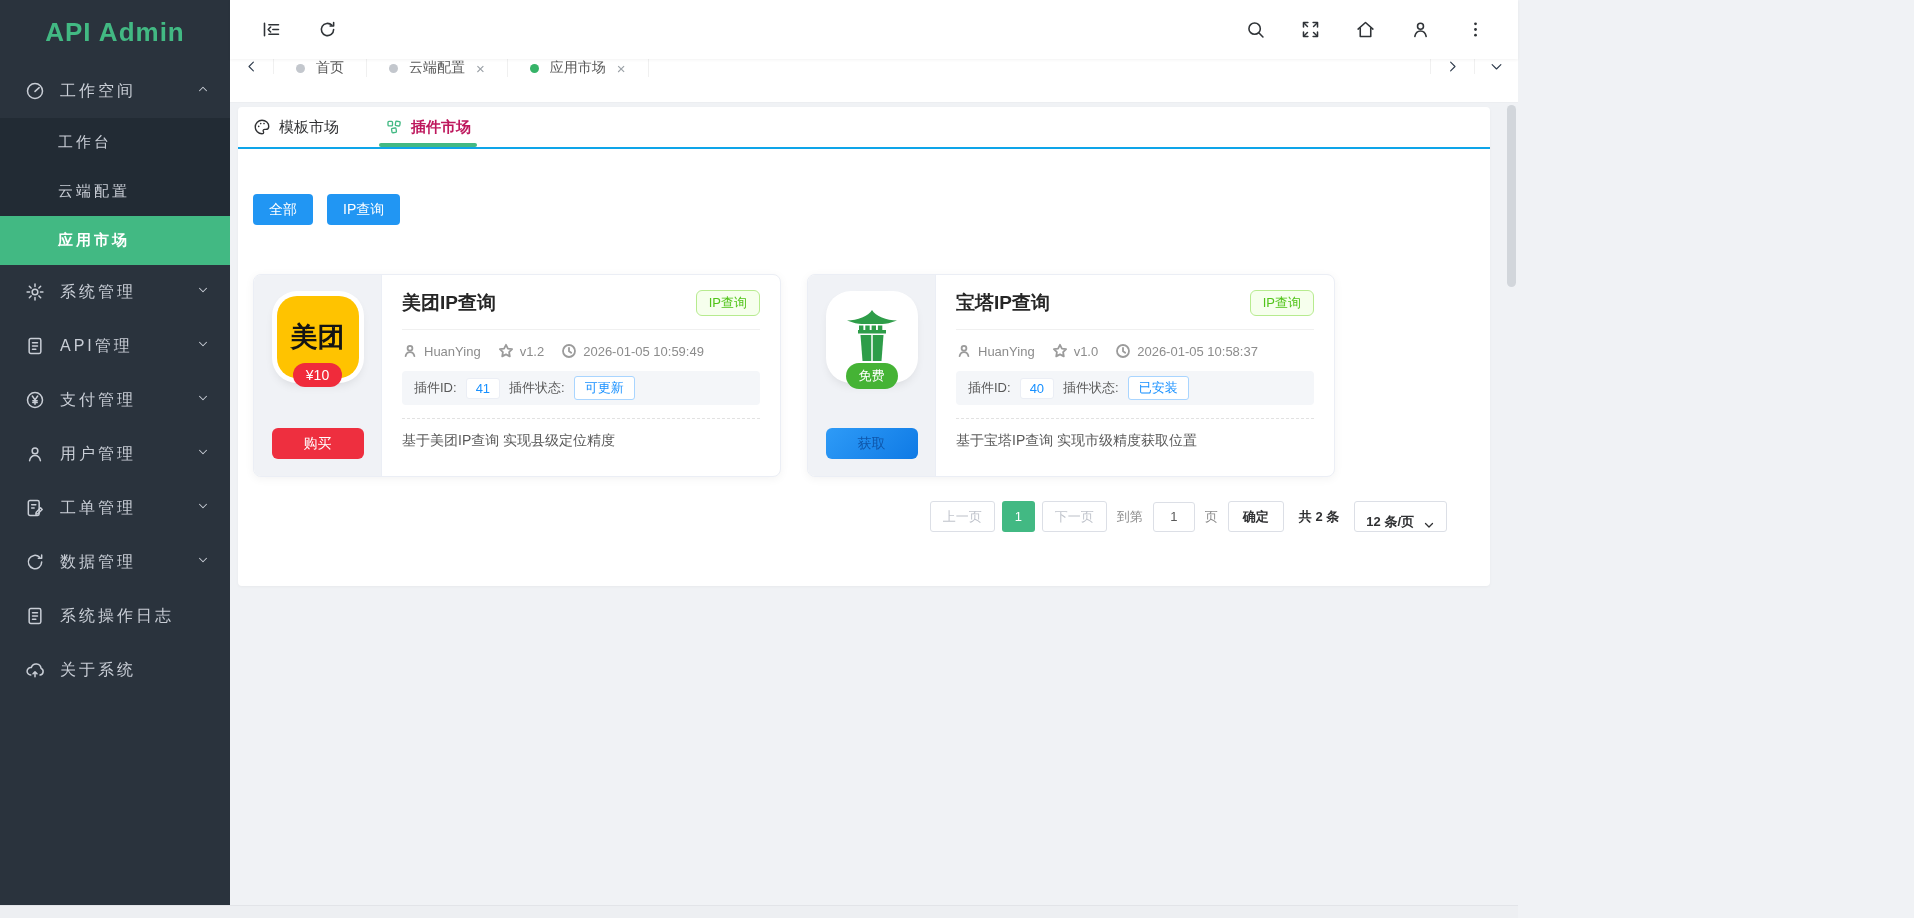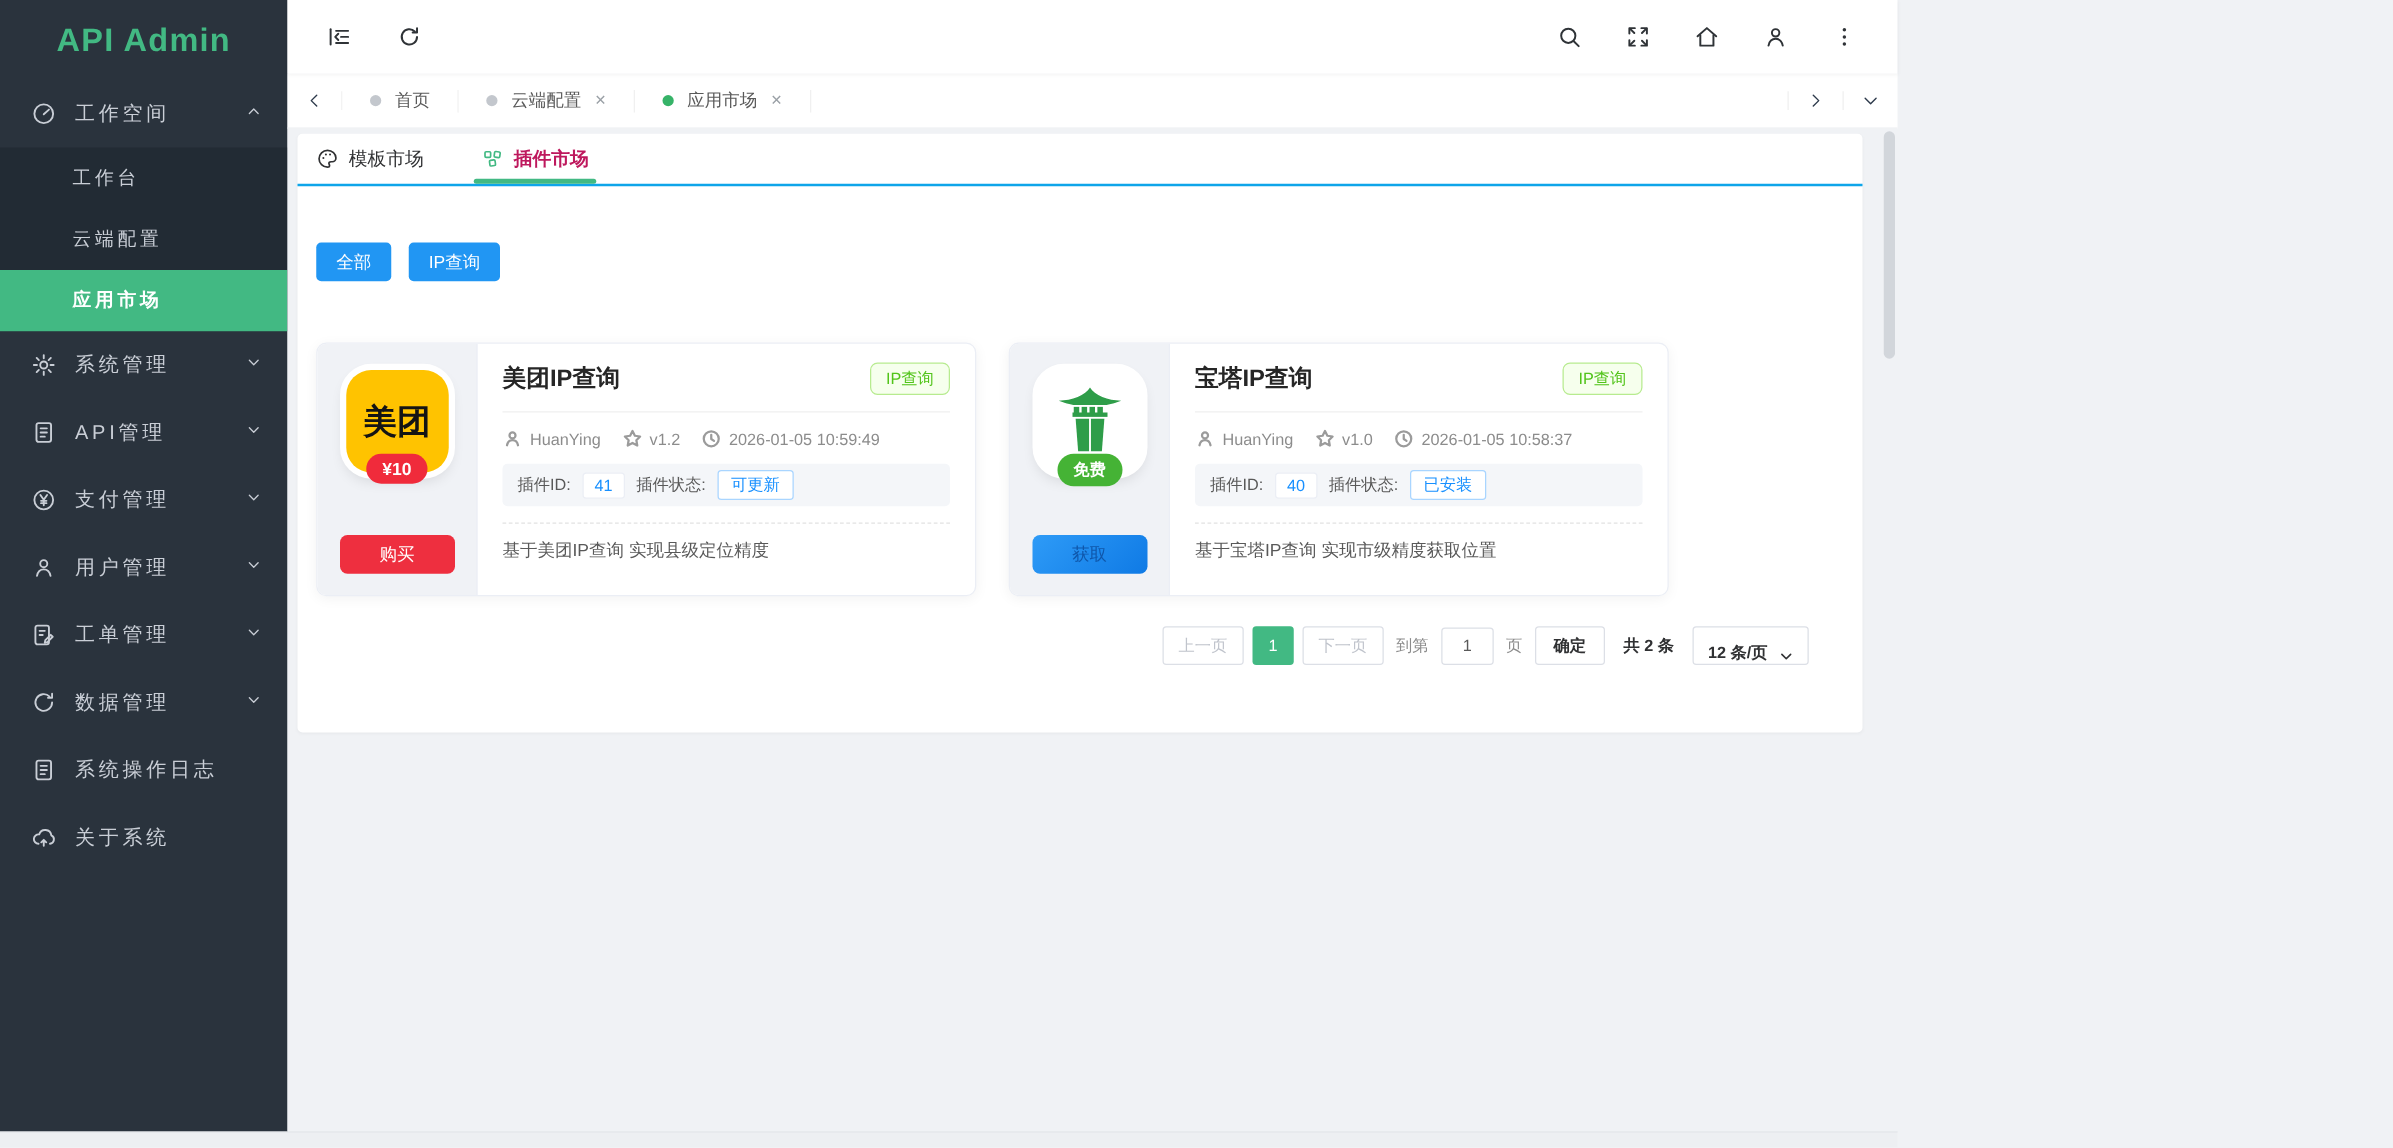--- a/index.html
+++ b/index.html
@@ -23,21 +23,21 @@
   
   .content-col { flex:1; display:flex; flex-direction:column; min-width:0; position:relative; }
   .topbar { height:59px; flex:none; background:#fff; display:flex; align-items:center; justify-content:space-between; padding:0 32px 0 30px; box-shadow:0 1px 3px rgba(0,0,0,.05); position:relative; z-index:3; }
   .topbar-left, .topbar-right { display:flex; align-items:center; }
   .topbar-left { gap:34px; }
   .topbar-right { gap:33px; }
   .tb-icon { width:22px; height:22px; display:flex; align-items:center; justify-content:center; cursor:pointer; }
   .tb-icon svg { width:21px; height:21px; stroke:#2f3337; }
 
   
-  .tabbar { height:44px; flex:none; background:#fff; display:flex; align-items:center; border-bottom:1px solid #eceef1; position:relative; z-index:2; }
+  .tabbar { height:44px; flex:none; background:#fff; display:flex; align-items:flex-start; border-bottom:1px solid #eceef1; position:relative; z-index:2; }
   .tab-nav { width:44px; flex:none; display:flex; align-items:center; justify-content:center; cursor:pointer; }
   .tab-nav svg { width:15px; height:15px; stroke:#2d3a4b; }
   .tab-nav.left { border-right:1px solid #f0f0f0; }
   .tab-nav.rt { border-left:1px solid #f0f0f0; }
   .page-tab { display:flex; align-items:center; gap:11px; padding:0 22px; border-right:1px solid #f0f0f0; font-size:14px; color:#595959; cursor:pointer; background:#fff; }
   .page-tab .dot { width:9px; height:9px; border-radius:50%; background:#c3c7cd; }
   .page-tab.active .dot { background:#36b368; }
   .page-tab .close { color:#9aa0a6; font-size:15px; line-height:1; cursor:pointer; }
   .tab-spacer { flex:1; }
 
@@ -55,21 +55,21 @@
   .filter-btn { background:#2196f3; color:#fff; border:none; border-radius:4px; height:31px; padding:0 16px; font-size:14px; cursor:pointer; font-family:inherit; }
 
   .cards { display:flex; gap:26px; margin:49px 0 0 15px; }
   .card { width:528px; height:203px; background:#fff; border:1px solid #ebeef5; border-radius:8px; box-shadow:0 2px 10px rgba(0,0,0,.05); display:flex; overflow:hidden; }
   .card-left { width:128px; flex:none; background:#f0f2f6; border-right:1px solid #ebeef5; display:flex; flex-direction:column; align-items:center; padding:21px 0 17px; }
   .app-icon { width:82px; height:82px; border-radius:20px; display:flex; align-items:center; justify-content:center; box-shadow:0 0 0 5px #fff, 0 5px 12px rgba(0,0,0,.14); position:relative; z-index:1; }
   .app-icon.meituan { background:#ffc300; }
   .mt-text { font-size:27px; font-weight:800; color:#141414; letter-spacing:0px; }
   .app-icon.baota { background:#fff; }
   .app-icon.baota svg { width:64px; height:64px; }
-  .price-badge { margin-top:-15px; z-index:2; border-radius:999px; color:#fff; font-weight:bold; font-size:14px; padding:4px 13px; }
+  .price-badge { margin-top:-15px; z-index:2; border-radius:999px; color:#fff; font-weight:normal; font-size:14px; padding:4px 13px; }
   .price-badge.paid { background:#f02b3b; }
   .price-badge.free { background:#45b335; font-size:13px; }
   .cl-spacer { flex:1; }
   .card-action { width:92px; height:31px; border:none; border-radius:6px; font-size:14px; font-weight:500; cursor:pointer; font-family:inherit; }
   .card-action.buy { background:#ee2f3f; color:#fff; }
   .card-action.get { background:linear-gradient(135deg,#2e9bf7,#0f7ae5); color:#0f57ab; }
 
   .card-right { flex:1; min-width:0; padding:15px 20px 0; }
   .card-title-row { display:flex; align-items:center; justify-content:space-between; padding-bottom:13px; border-bottom:1px solid #f0f0f0; }
   .card-title { font-size:19px; font-weight:bold; color:#262626; }

